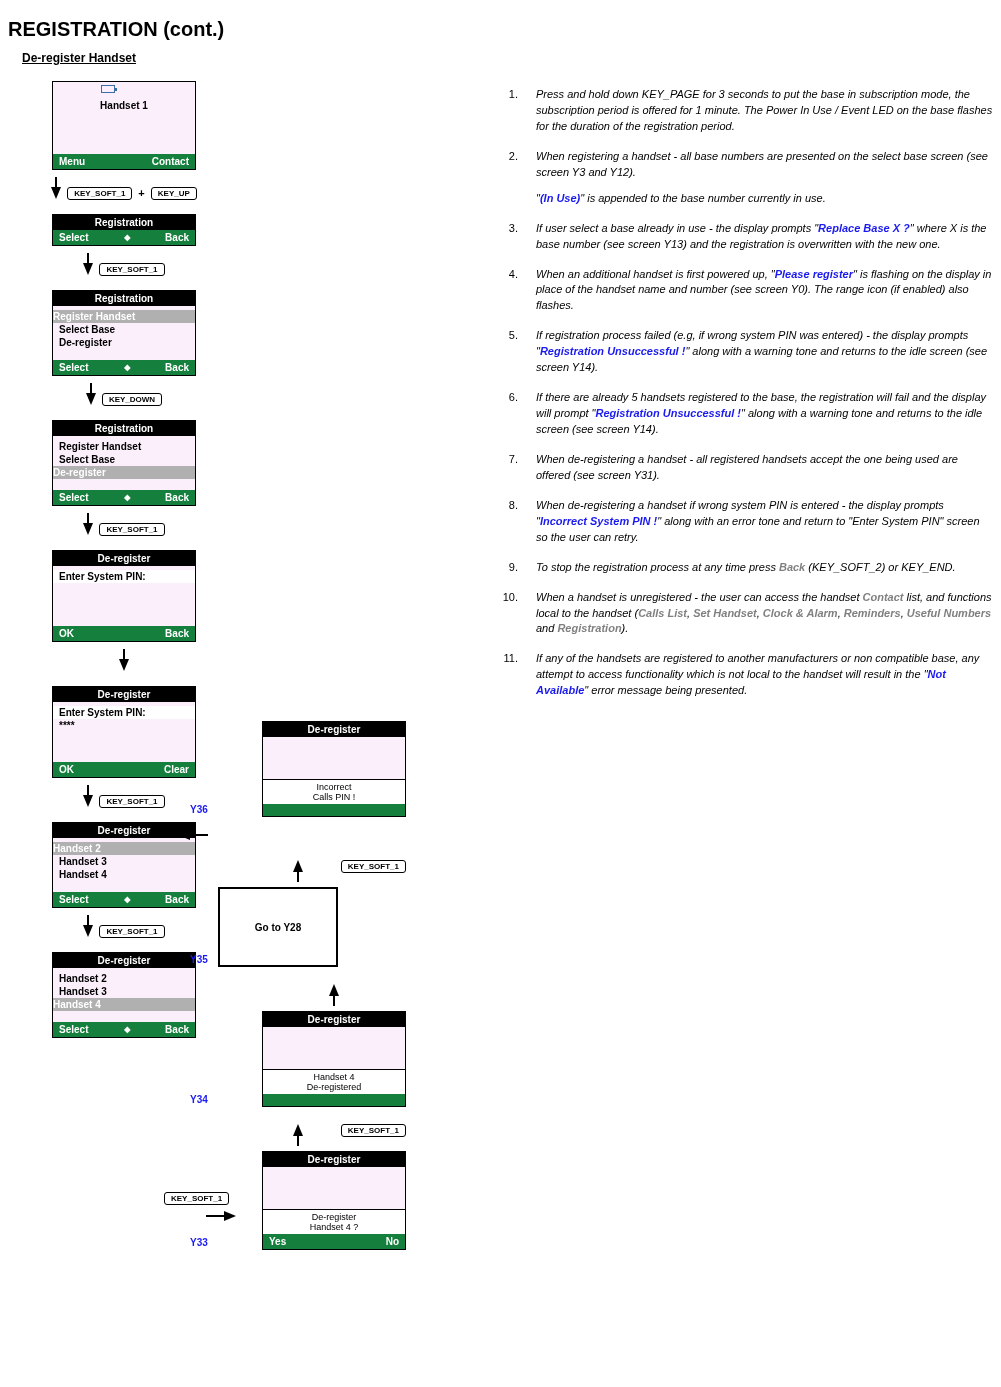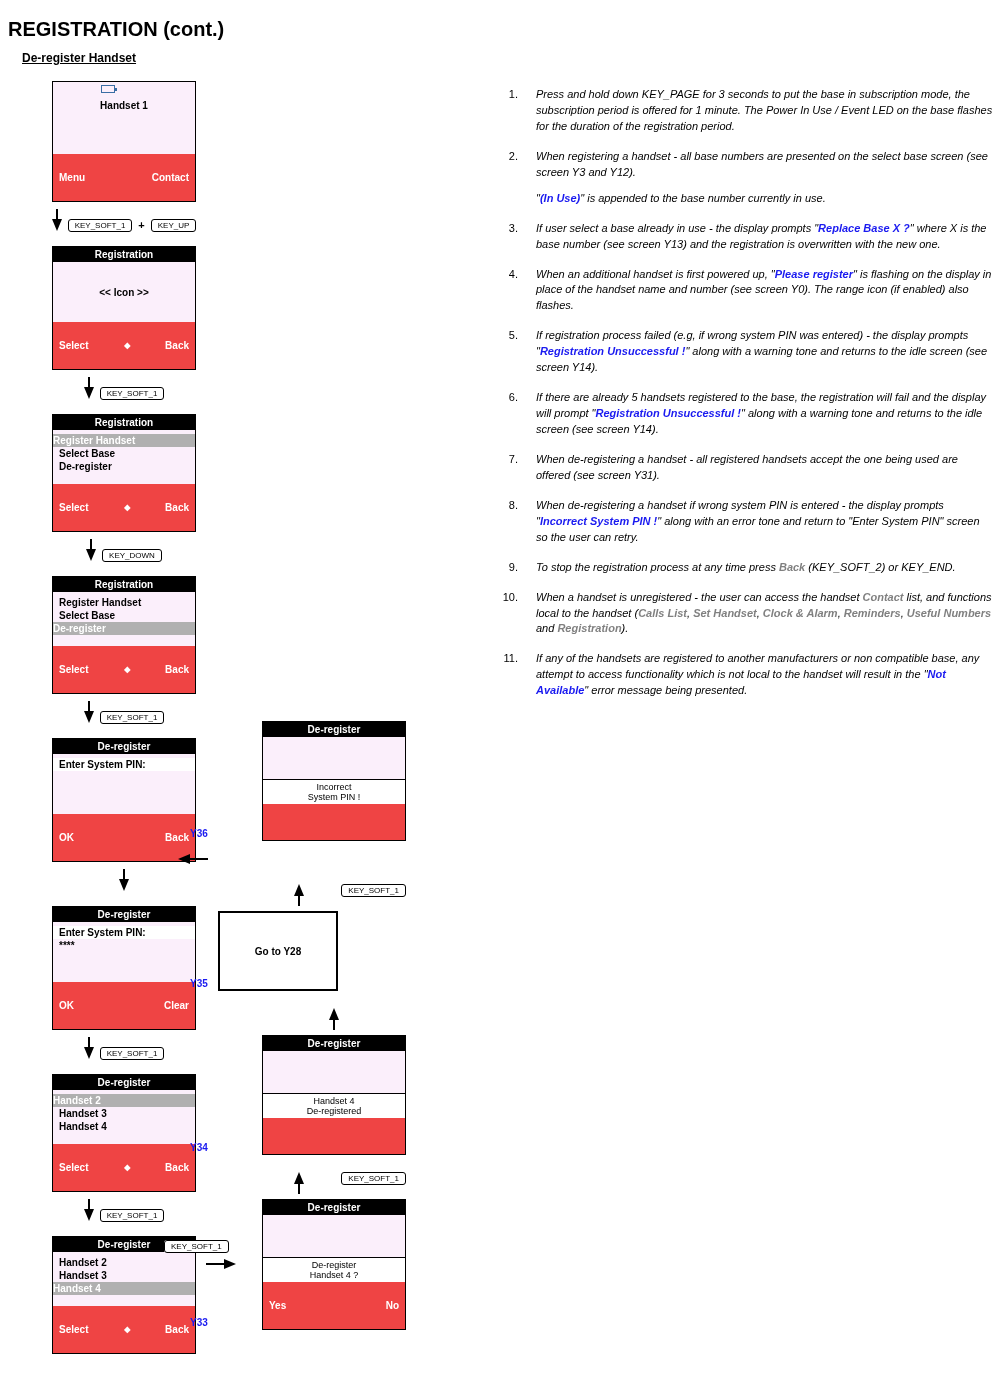--- a/index.html
+++ b/index.html
@@ -37,32 +37,32 @@
   .scr {
     width: 144px; margin-left: 44px;
     border: 1px solid #000; background: #fbeffb;
     display: flex; flex-direction: column; justify-content: flex-end;
   }
   .tbar { background:#000; color:#fff; font-size:10px; font-weight:bold; text-align:center; padding:2px 0; }
   .body-area { min-height: 40px; font-size:10px; font-weight:bold; padding:4px 6px; position:relative; }
   .body-center { text-align:center; }
   .body-area .line { padding:1px 0; }
   .hl-row { background:#b0b0b0; color:#fff; margin:0 -6px; padding:1px 6px; }
-  .footer-bar { background:#ef4444; color:#fff; display:flex; justify-content:space-between; font-size:10px; font-weight:bold; padding:18px 6px; align-items:center; }
+  .footer-bar { background:#15803d; color:#fff; display:flex; justify-content:space-between; font-size:10px; font-weight:bold; padding:2px 6px; align-items:center; }
   .footer-bar .mid { font-size:8px; letter-spacing:-1px; }
   .msgbar { background:#fff; color:#000; font-size:9px; font-weight:normal; text-align:center; padding:2px 0; border-top:1px solid #000;}
   .battery { position:absolute; top:3px; left:48px; width:14px; height:8px; border:1px solid #3a6ea5; }
   .battery:after{ content:""; position:absolute; right:-3px; top:2px; width:2px; height:3px; background:#3a6ea5;}
 
   
   .arrow-down { width:0;height:0;border-left:5px solid transparent;border-right:5px solid transparent;border-top:12px solid #000;margin:0 auto; position:relative;}
   .arrow-down:before{content:"";position:absolute;top:-22px;left:-1px;width:2px;height:18px;background:#000;}
   .arrow-row { display:flex; align-items:center; justify-content:center; gap:6px; margin:6px 0 6px 44px; width:144px; height:30px;}
   .arrow-row .arrow-down{ margin:0;}
-  .keypill { border:1px solid #000; border-radius:3px; font-size:8px; font-weight:normal; padding:1px 6px; background:#fff; white-space:nowrap;}
+  .keypill { border:1px solid #000; border-radius:3px; font-size:8px; font-weight:bold; padding:1px 6px; background:#fff; white-space:nowrap;}
   .plus { font-size:11px; font-weight:bold;}
 
   .arrow-up { width:0;height:0;border-left:5px solid transparent;border-right:5px solid transparent;border-bottom:12px solid #000;margin:0 auto;position:relative;}
   .arrow-up:after{content:"";position:absolute;bottom:-22px;left:-1px;width:2px;height:18px;background:#000;}
   .arrow-right { display:inline-block;width:0;height:0;border-top:5px solid transparent;border-bottom:5px solid transparent;border-left:12px solid #000;position:relative;}
   .arrow-right:before{content:"";position:absolute;left:-30px;top:-1px;height:2px;width:24px;background:#000;}
   .arrow-left { display:inline-block;width:0;height:0;border-top:5px solid transparent;border-bottom:5px solid transparent;border-right:12px solid #000;position:relative;}
   .arrow-left:after{content:"";position:absolute;right:-30px;top:-1px;height:2px;width:24px;background:#000;}
 
   .goto-box { border:2px solid #000; width:120px; height:80px; display:flex;align-items:center;justify-content:center;font-size:10px;font-weight:bold;}
@@ -99,23 +99,20 @@
           <div class="arrow-down"></div>
           <span class="keypill">KEY_SOFT_1</span>
           <span class="plus">+</span>
           <span class="keypill">KEY_UP</span>
         </div>
 
         <div class="screen-block">
 
           <div class="scr">
             <div class="tbar">Registration</div>
-            <div class="body-area body-center" style="min-height:60px;display:flex;align-items:center;justify-content:center;">
-              <span>&lt;&lt; Icon &gt;&gt;</span>
-            </div>
             <div class="footer-bar">
               <span>Select</span>
               <span class="mid">◆</span>
               <span>Back</span>
             </div>
           </div>
         </div>
         <div class="arrow-row">
           <div class="arrow-down"></div>
           <span class="keypill">KEY_SOFT_1</span>
@@ -240,21 +237,21 @@
 
       <div class="colB">
 
         <div class="screen-block">
           <span class="ylabel">Y36</span>
           <div class="scr">
             <div class="tbar">De-register</div>
             <div class="body-area" style="min-height:42px;"></div>
             <div class="msgbar">
               <span>Incorrect</span><br>
-              <span>System PIN !</span>
+              <span>Calls PIN !</span>
             </div>
             <div class="footer-bar" style="height:12px;"></div>
           </div>
         </div>
         <div class="h-arrow-row" style="margin-left:-40px;width:60px;">
           <span class="arrow-left"></span>
         </div>
         <div class="arrow-row">
           <div class="arrow-up"></div>
           <span class="keypill">KEY_SOFT_1</span>

